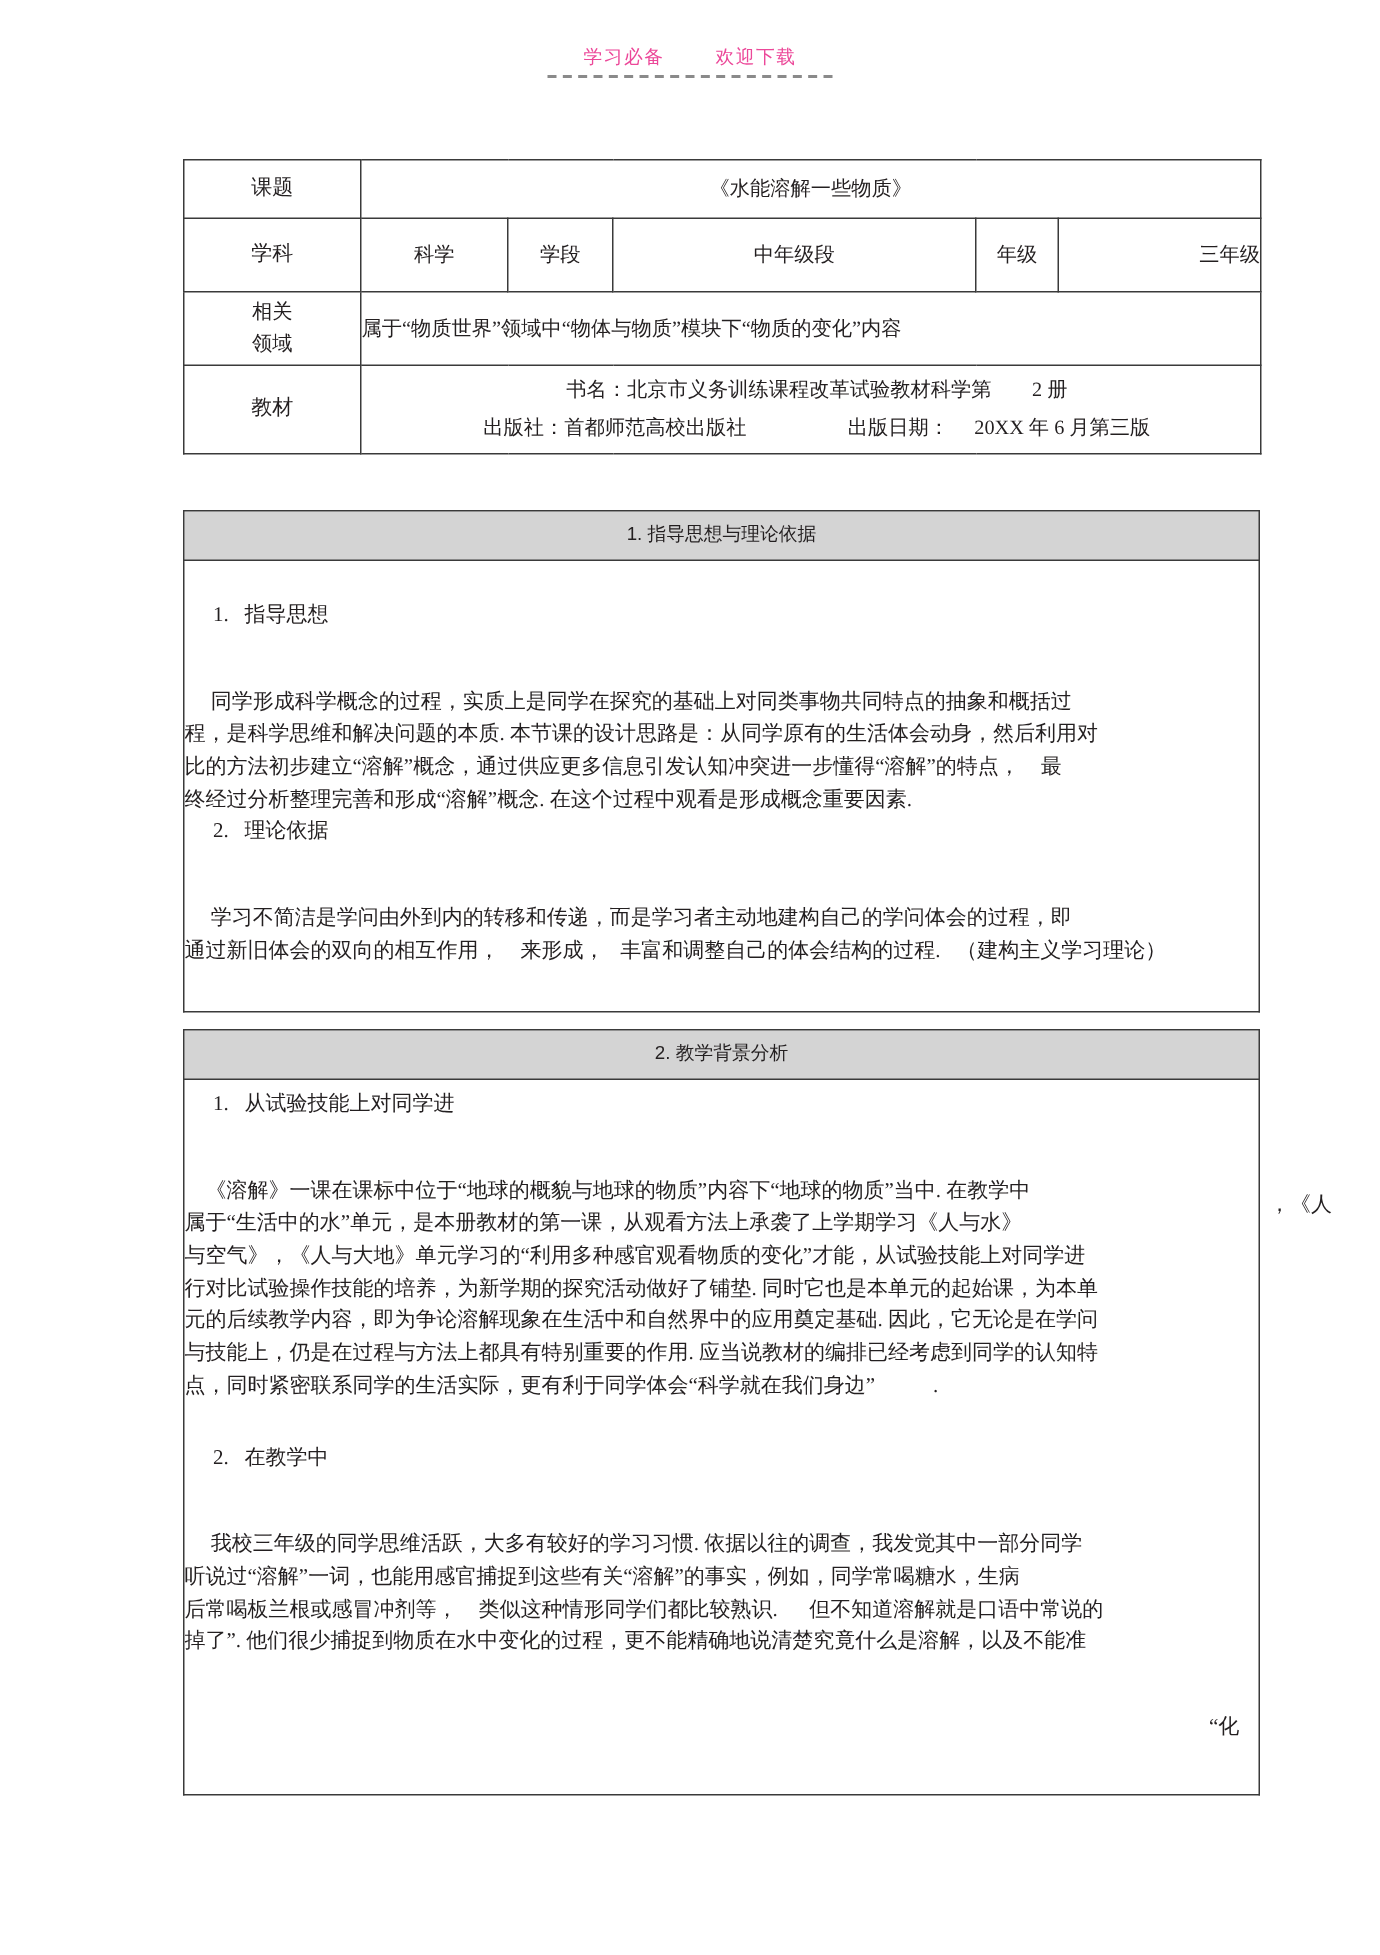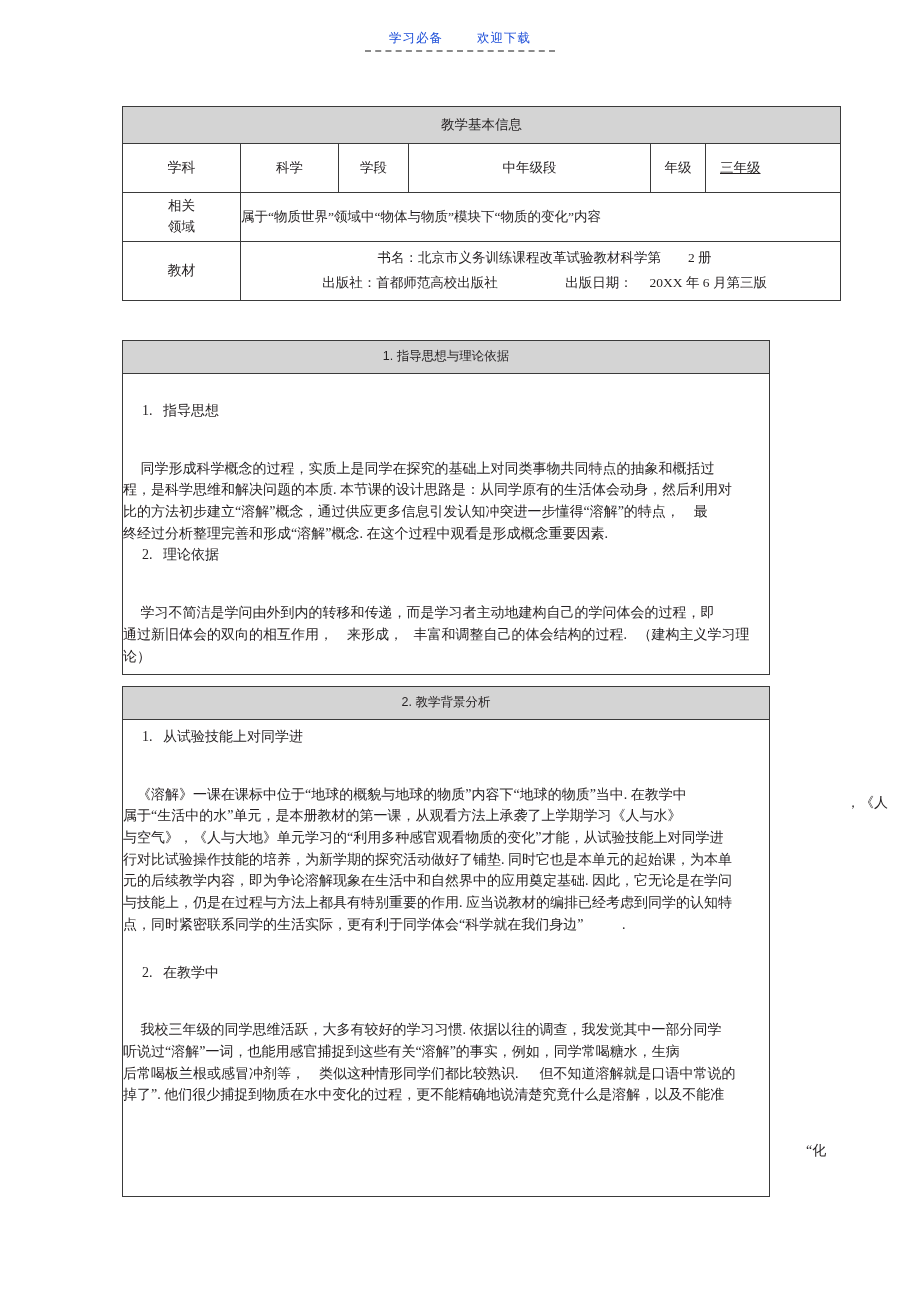--- a/index.html
+++ b/index.html
@@ -24,40 +24,40 @@
   
   .doc-header {
     position: absolute;
     top: 30px;
     left: 0;
     width: 920px;
     text-align: center;
   }
   .doc-header .hdr-text {
     font-size: 12.5px;
-    color: #1d4ed8;
+    color: #ec4899;
     letter-spacing: 1px;
     font-family: "Liberation Serif", "DejaVu Serif", serif;
   }
   .doc-header .hdr-gap {
     display: inline-block;
     width: 34px;
   }
   .doc-header .hdr-rule {
     margin: 3px auto 0 auto;
     width: 190px;
     height: 0;
     border-top: 2px dashed #8a8a8a;
   }
 
   
   .tbl {
     position: absolute;
     left: 122px;
-    width: 648px;
+    width: 718px;
     border-collapse: collapse;
     table-layout: fixed;
     font-size: 13.5px;
   }
   .tbl td {
     border: 1px solid #3a3a3a;
     padding: 0;
     vertical-align: middle;
     line-height: 1.55;
   }
@@ -146,30 +146,31 @@
   <table class="tbl" style="top:106px;">
     <colgroup>
       <col style="width:118px">
       <col style="width:98px">
       <col style="width:70px">
       <col style="width:242px">
       <col style="width:55px">
       <col style="width:135px">
     </colgroup>
     <tbody>
-        <tr>
-      <td class="band r-title" colspan="6">教学基本信息</td>
+    <tr>
+      <td class="labelcell r-sub">课题</td>
+      <td class="ctr r-sub" colspan="5">《水能溶解一些物质》</td>
     </tr>
     <tr>
       <td class="labelcell r-field">学科</td>
       <td class="ctr r-field">科学</td>
       <td class="ctr r-field">学段</td>
       <td class="ctr r-field">中年级段</td>
       <td class="ctr r-field">年级</td>
-      <td class="ctr r-field" style="text-align:left;padding-left:14px;text-decoration:underline;">三年级</td>
+      <td class="ctr r-field" style="text-align:right;padding-left:14px;">三年级</td>
     </tr>
     <tr>
       <td class="twoline r-field">
         <span>相关</span>
         <span>领域</span>
       </td>
       <td class="cellpad r-field" colspan="5">属于“物质世界”领域中“物体与物质”模块下“物质的变化”内容</td>
     </tr>
     <tr>
       <td class="labelcell r-book">教材</td>

